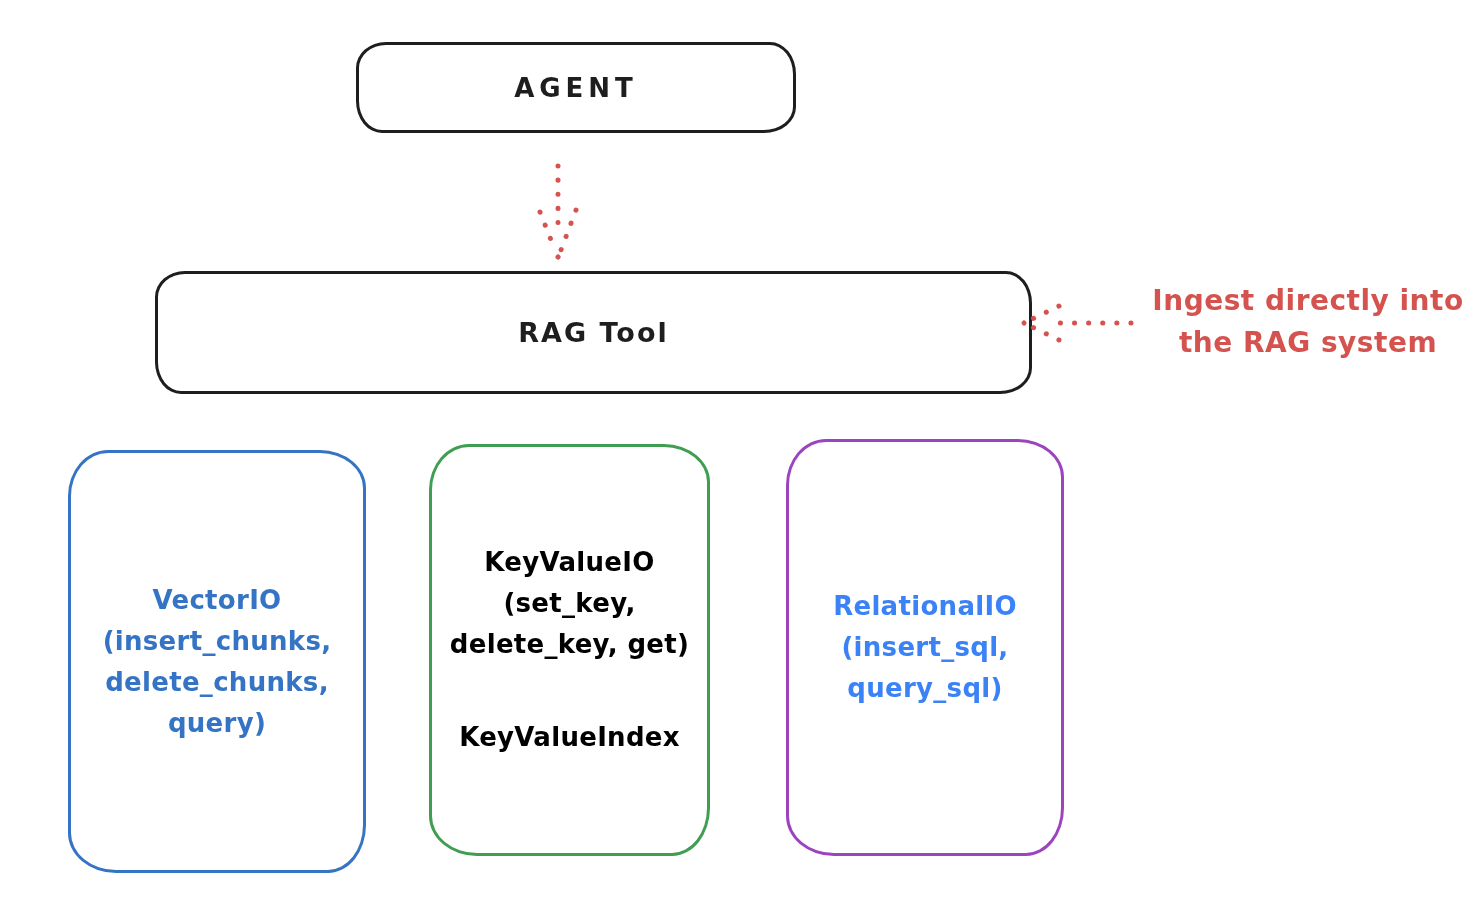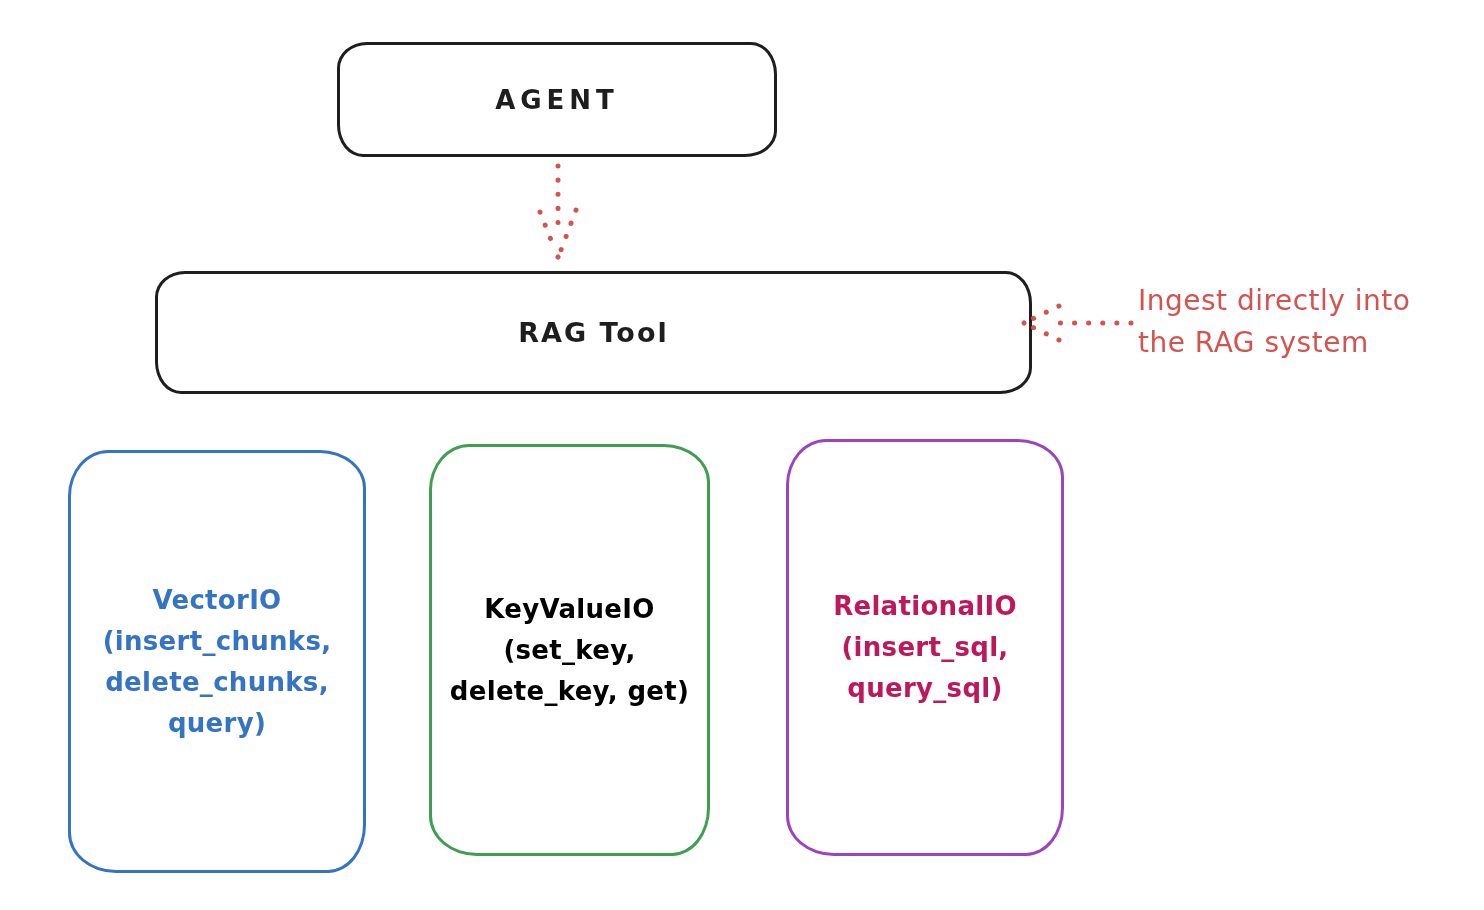--- a/index.html
+++ b/index.html
@@ -22,21 +22,21 @@
     align-items: center;
     justify-content: center;
   }
 
   .box-black {
     border: 3.5px solid #1e1e1e;
     border-radius: 30px 26px 32px 26px / 26px 32px 26px 32px;
     color: #1e1e1e;
   }
 
-  .agent-box  { left: 337px; top: 42px;  width: 440px; height: 115px; }
+  .agent-box  { left: 356px; top: 42px;  width: 440px; height: 91px; }
   .rag-box    { left: 155px; top: 271px; width: 877px; height: 123px; }
 
   .black-label {
     font-size: 27px;
     font-weight: bold;
     letter-spacing: 2px;
     color: #1e1e1e;
   }
   .agent-box .black-label { letter-spacing: 5px; font-size: 26px; }
 
@@ -44,39 +44,40 @@
   .io-box {
     border-width: 3.5px;
     border-style: solid;
     border-radius: 40px 46px 38px 48px / 46px 38px 48px 40px;
     flex-direction: column;
     text-align: center;
     gap: 52px;
   }
   .io-blue   { left: 68px;  top: 450px; width: 298px; height: 423px; border-color: #3574c4; color: #3574c4; }
   .io-green  { left: 429px; top: 444px; width: 281px; height: 412px; border-color: #3f9e52; color: #000000; }
-  .io-purple { left: 786px; top: 439px; width: 278px; height: 417px; border-color: #9c44bf; color: #be185d; }
+  .io-purple { left: 786px; top: 439px; width: 278px; height: 417px; border-color: #9c44bf; color: #3b82f6; }
 
   .io-body, .io-footer {
     font-size: 26px;
     font-weight: bold;
     line-height: 41px;
     white-space: pre-line;
     letter-spacing: 0.3px;
   }
 
   
   .annotation {
     position: absolute;
     left: 1138px;
     top: 280px;
     width: 340px;
+    text-align: center;
     color: #d5534f;
     font-size: 28px;
-    font-weight: normal;
+    font-weight: bold;
     line-height: 42px;
     white-space: pre-line;
     letter-spacing: 0.5px;
   }
 
   
   .arrow-svg { position: absolute; overflow: visible; }
   .dotline {
     stroke: #d5534f;
     stroke-width: 5;
@@ -121,20 +122,21 @@
     <div class="io-body">VectorIO
 (insert_chunks,
 delete_chunks,
 query)</div>
   </div>
 
   <div class="sketch-box io-box io-green">
     <div class="io-body">KeyValueIO
 (set_key,
 delete_key, get)</div>
+    <div class="io-footer">KeyValueIndex</div>
   </div>
 
   <div class="sketch-box io-box io-purple">
     <div class="io-body">RelationalIO
 (insert_sql,
 query_sql)</div>
   </div>
 
 </div>
 

